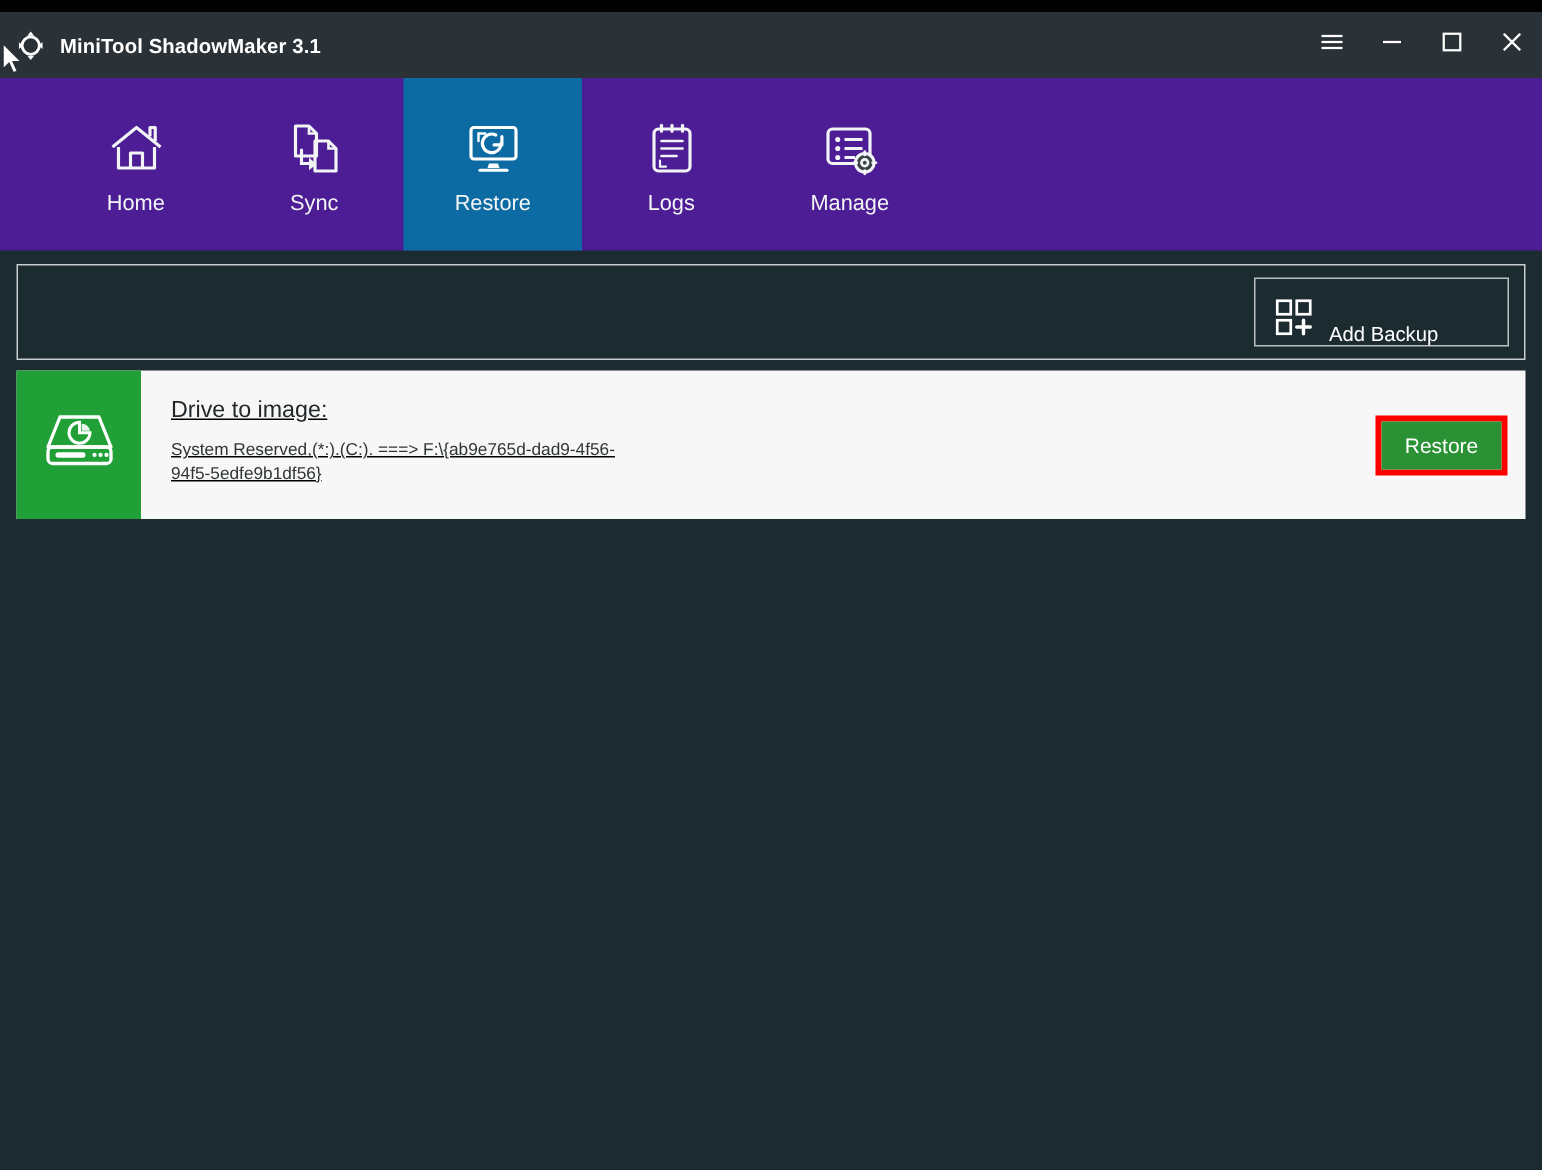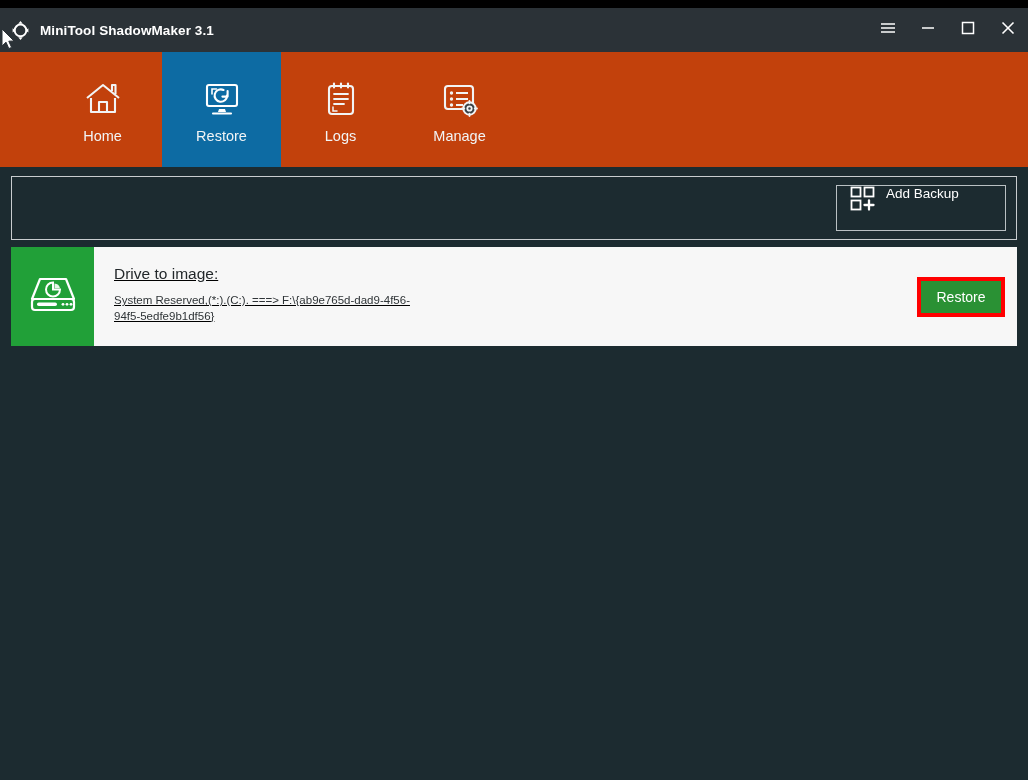--- a/index.html
+++ b/index.html
@@ -71,24 +71,24 @@
     height: 44px;
     display: flex;
     align-items: center;
     justify-content: center;
     cursor: default;
   }
 
   
   .navbar {
     height: 115px;
-    background: #c2410c;
+    background: #4c1d95;
     display: flex;
     flex: 0 0 auto;
-    padding-left: 43px;
+    padding-left: 31px;
   }
   .nav-item {
     width: 119px;
     height: 115px;
     display: flex;
     flex-direction: column;
     align-items: center;
     justify-content: center;
     cursor: default;
     color: #f2f4f5;
@@ -120,21 +120,21 @@
     align-items: center;
     justify-content: flex-end;
     padding-right: 10px;
   }
   .add-backup-btn {
     width: 170px;
     height: 46px;
     border: 1px solid #b9c0c3;
     background: transparent;
     display: flex;
-    align-items: flex-start;
+    align-items: flex-end;
     gap: 10px;
     padding-left: 13px;
     cursor: default;
     color: #ffffff;
   }
   .add-backup-label {
     font-size: 13.5px;
     white-space: nowrap;
   }
 
@@ -292,20 +292,33 @@
             <path d="M5 20 L21 7 L37 20" fill="none" stroke="#f2f4f5" stroke-width="2.1" stroke-linejoin="round"></path>
             <path d="M9 20 L9 34 L33 34 L33 20" fill="none" stroke="#f2f4f5" stroke-width="2.1" stroke-linejoin="round"></path>
             <path d="M17 34 L17 24 L25 24 L25 34" fill="none" stroke="#f2f4f5" stroke-width="2.1" stroke-linejoin="round"></path>
             <path d="M30 13 L30 7 L33.5 7 L33.5 16" fill="none" stroke="#f2f4f5" stroke-width="2.1" stroke-linejoin="round"></path>
           </svg>
         </span>
         <span class="nav-label">Home</span>
       </div>
 
 
+      <div class="nav-item">
+        <span class="nav-icon">
+          <svg width="42" height="42" viewBox="0 0 42 42" aria-hidden="true">
+            <path d="M8 6 L17 6 L22 11 L22 26 L8 26 Z" fill="none" stroke="#f2f4f5" stroke-width="2.1" stroke-linejoin="round"></path>
+            <path d="M17 6 L17 11 L22 11" fill="none" stroke="#f2f4f5" stroke-width="1.8"></path>
+            <path d="M21 16 L30 16 L35 21 L35 36 L21 36 Z" fill="none" stroke="#f2f4f5" stroke-width="2.1" stroke-linejoin="round"></path>
+            <path d="M30 16 L30 21 L35 21" fill="none" stroke="#f2f4f5" stroke-width="1.8"></path>
+            <path d="M12 22 L12 31 L20 31" fill="none" stroke="#f2f4f5" stroke-width="2.1" stroke-linecap="round"></path>
+            <path d="M17 27 L22 31.5 L17 35.5 Z" fill="#f2f4f5"></path>
+          </svg>
+        </span>
+        <span class="nav-label">Sync</span>
+      </div>
 
       <div class="nav-item active">
         <span class="nav-icon">
           <svg width="42" height="42" viewBox="0 0 42 42" aria-hidden="true">
             <rect x="6" y="7" width="30" height="21" rx="2" fill="none" stroke="#ffffff" stroke-width="2.1"></rect>
             <path d="M18 31 L24 31 L25 34 L17 34 Z" fill="#ffffff"></path>
             <line x1="12" y1="35.5" x2="30" y2="35.5" stroke="#ffffff" stroke-width="2.1" stroke-linecap="round"></line>
             <path d="M26 17.5 A6.2 6.2 0 1 1 22.5 12" fill="none" stroke="#ffffff" stroke-width="2.1" stroke-linecap="round"></path>
             <path d="M26.6 13 L26.6 18.6 L21.4 18.6" fill="none" stroke="#ffffff" stroke-width="2.1" stroke-linecap="round" stroke-linejoin="round"></path>
             <path d="M11 16 L11 11 L15.5 11" fill="none" stroke="#ffffff" stroke-width="1.6" stroke-linecap="round"></path>

